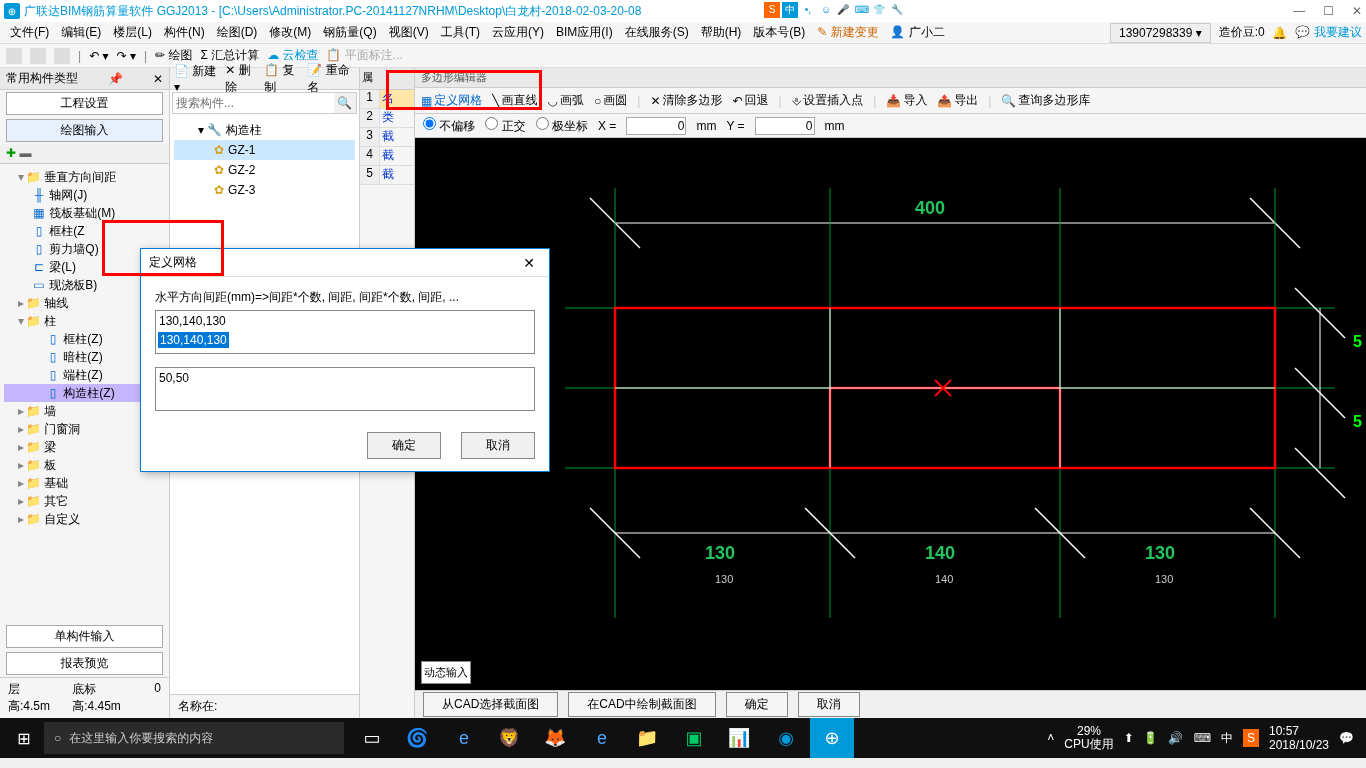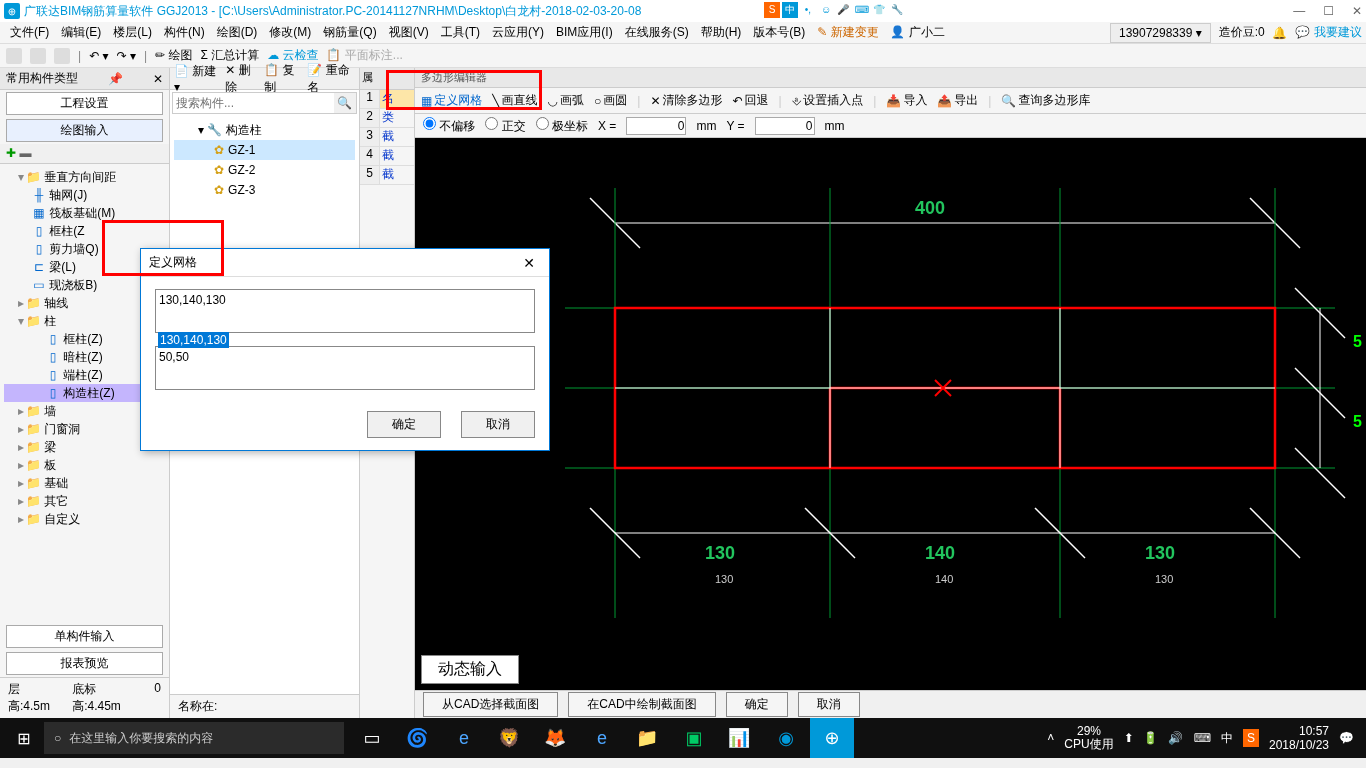--- a/index.html
+++ b/index.html
@@ -48,32 +48,32 @@
 .polyeditor-hdr{height:20px;background:#e8e8e8;border-bottom:1px solid #ccc;padding:2px 6px;font-size:11px;color:#555}
 .polytool{height:26px;background:#f5f5f5;border-bottom:1px solid #ccc;display:flex;align-items:center;padding:0 6px;gap:10px;font-size:12px}
 .polytool .pbtn{cursor:pointer;display:flex;align-items:center;gap:2px}
 .coordbar{height:24px;background:#f5f5f5;border-bottom:1px solid #ccc;display:flex;align-items:center;padding:0 8px;gap:10px}
 .coordbar input[type=text]{width:60px;border:1px solid #aaa;padding:1px;text-align:right}
 .canvas{flex:1;background:#000;position:relative;overflow:hidden}
 .dim-lbl{position:absolute;color:#22c55e;font-size:18px;font-weight:bold}
 .dim-sm{position:absolute;color:#ccc;font-size:11px}
 .side-lbl{position:absolute;color:#00ff00;font-size:16px;font-weight:bold}
 svg.drawing{position:absolute;top:0;left:0}
-.dyninput{position:absolute;bottom:6px;left:6px;background:#fff;border:1px solid #888;padding:3px 16px;font-size:16px}
+.dyninput{position:absolute;bottom:6px;left:6px;background:#fff;border:1px solid #888;padding:3px 2px;font-size:11px}
 .bottombar{height:28px;background:#f0f0f0;border-top:1px solid #ccc;display:flex;align-items:center;padding:0 8px;gap:10px}
 .bottombar button{padding:3px 18px;border:1px solid #888;background:#f5f5f5;cursor:pointer}
 .statusbar{height:20px;background:#f0f0f0;border-top:1px solid #ccc;display:flex;align-items:center;padding:0 8px;font-size:11px;color:#333;gap:20px}
 .statusbar .sseg{white-space:nowrap}
 .taskbar{height:40px;background:#101010;display:flex;align-items:center;color:#fff;padding:0 4px}
 .taskbar .winbtn{width:40px;height:40px;display:flex;align-items:center;justify-content:center;font-size:16px}
 .taskbar .searchbox{background:#2b2b2b;height:32px;flex:0 0 300px;display:flex;align-items:center;padding:0 10px;color:#ccc;gap:8px}
 .taskbar .ticons{display:flex;gap:2px;margin-left:6px}
 .taskbar .tico{width:44px;height:40px;display:flex;align-items:center;justify-content:center;font-size:18px}
 .taskbar .tray{margin-left:auto;display:flex;align-items:center;gap:10px;font-size:11px;padding-right:8px}
-.taskbar .clock{text-align:right;line-height:14px}
+.taskbar .clock{text-align:left;line-height:14px}
 .dialog{position:absolute;top:248px;left:140px;width:410px;background:#fff;border:1px solid #0078d7;box-shadow:2px 2px 8px rgba(0,0,0,.3);z-index:100}
 .dialog .dtitle{height:28px;background:#fff;display:flex;align-items:center;padding:0 8px;border-bottom:1px solid #ddd}
 .dialog .dtitle .dt{flex:1}
 .dialog .dclose{cursor:pointer;font-size:14px;padding:0 6px}
 .dialog .dbody{padding:12px 14px}
 .dialog .dlbl{margin-bottom:4px;font-size:12px}
 .dialog textarea{width:100%;height:44px;border:1px solid #888;padding:3px;resize:none;font-family:inherit;font-size:12px}
 .dialog .dbtns{display:flex;justify-content:flex-end;gap:20px;padding:6px 14px 12px}
 .dialog .dbtns button{padding:4px 24px;border:1px solid #888;background:#f0f0f0;cursor:pointer}
 .redbox{position:absolute;border:3px solid #ff0000;z-index:200;pointer-events:none}
@@ -328,20 +328,21 @@
     </div>
   </div>
 </div>
 
 <div class="dialog">
   <div class="dtitle">
     <span class="dt">定义网格</span>
     <span class="dclose">✕</span>
   </div>
   <div class="dbody">
+    <div class="dlbl">水平方向间距(mm)=&gt;间距*个数, 间距, 间距*个数, 间距, ...</div>
     <textarea style="background: linear-gradient(rgb(255, 255, 255), rgb(255, 255, 255));">130,140,130</textarea>
     <div style="height:10px"></div>
     <textarea style="">50,50</textarea>
   </div>
   <div class="dbtns">
     <button>确定</button>
     <button>取消</button>
   </div>
 </div>
 

